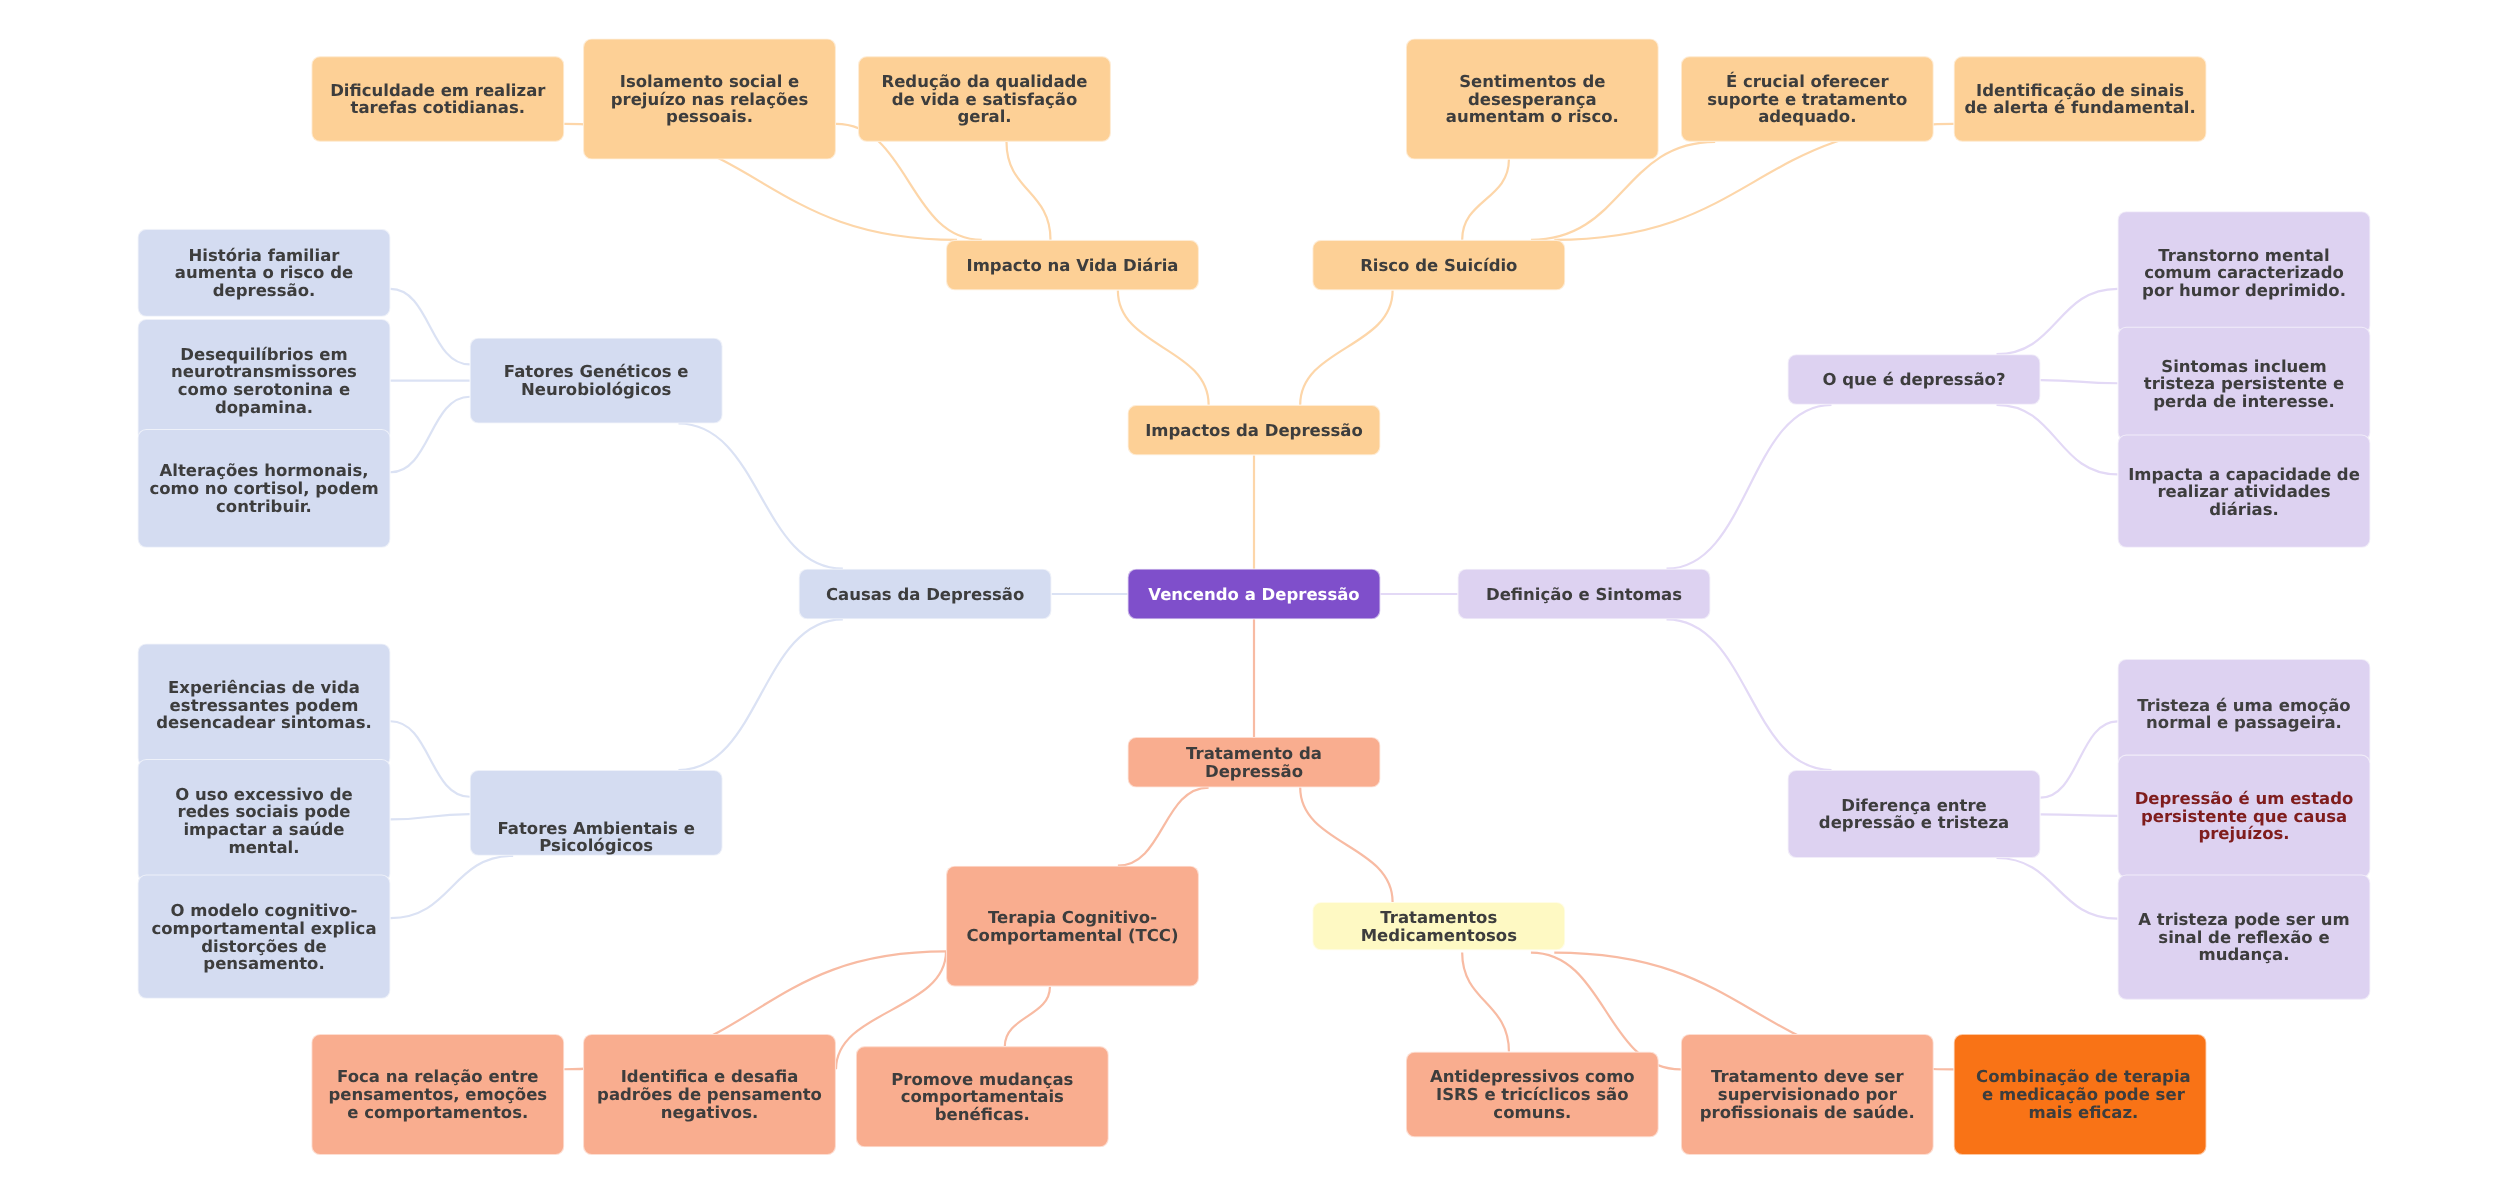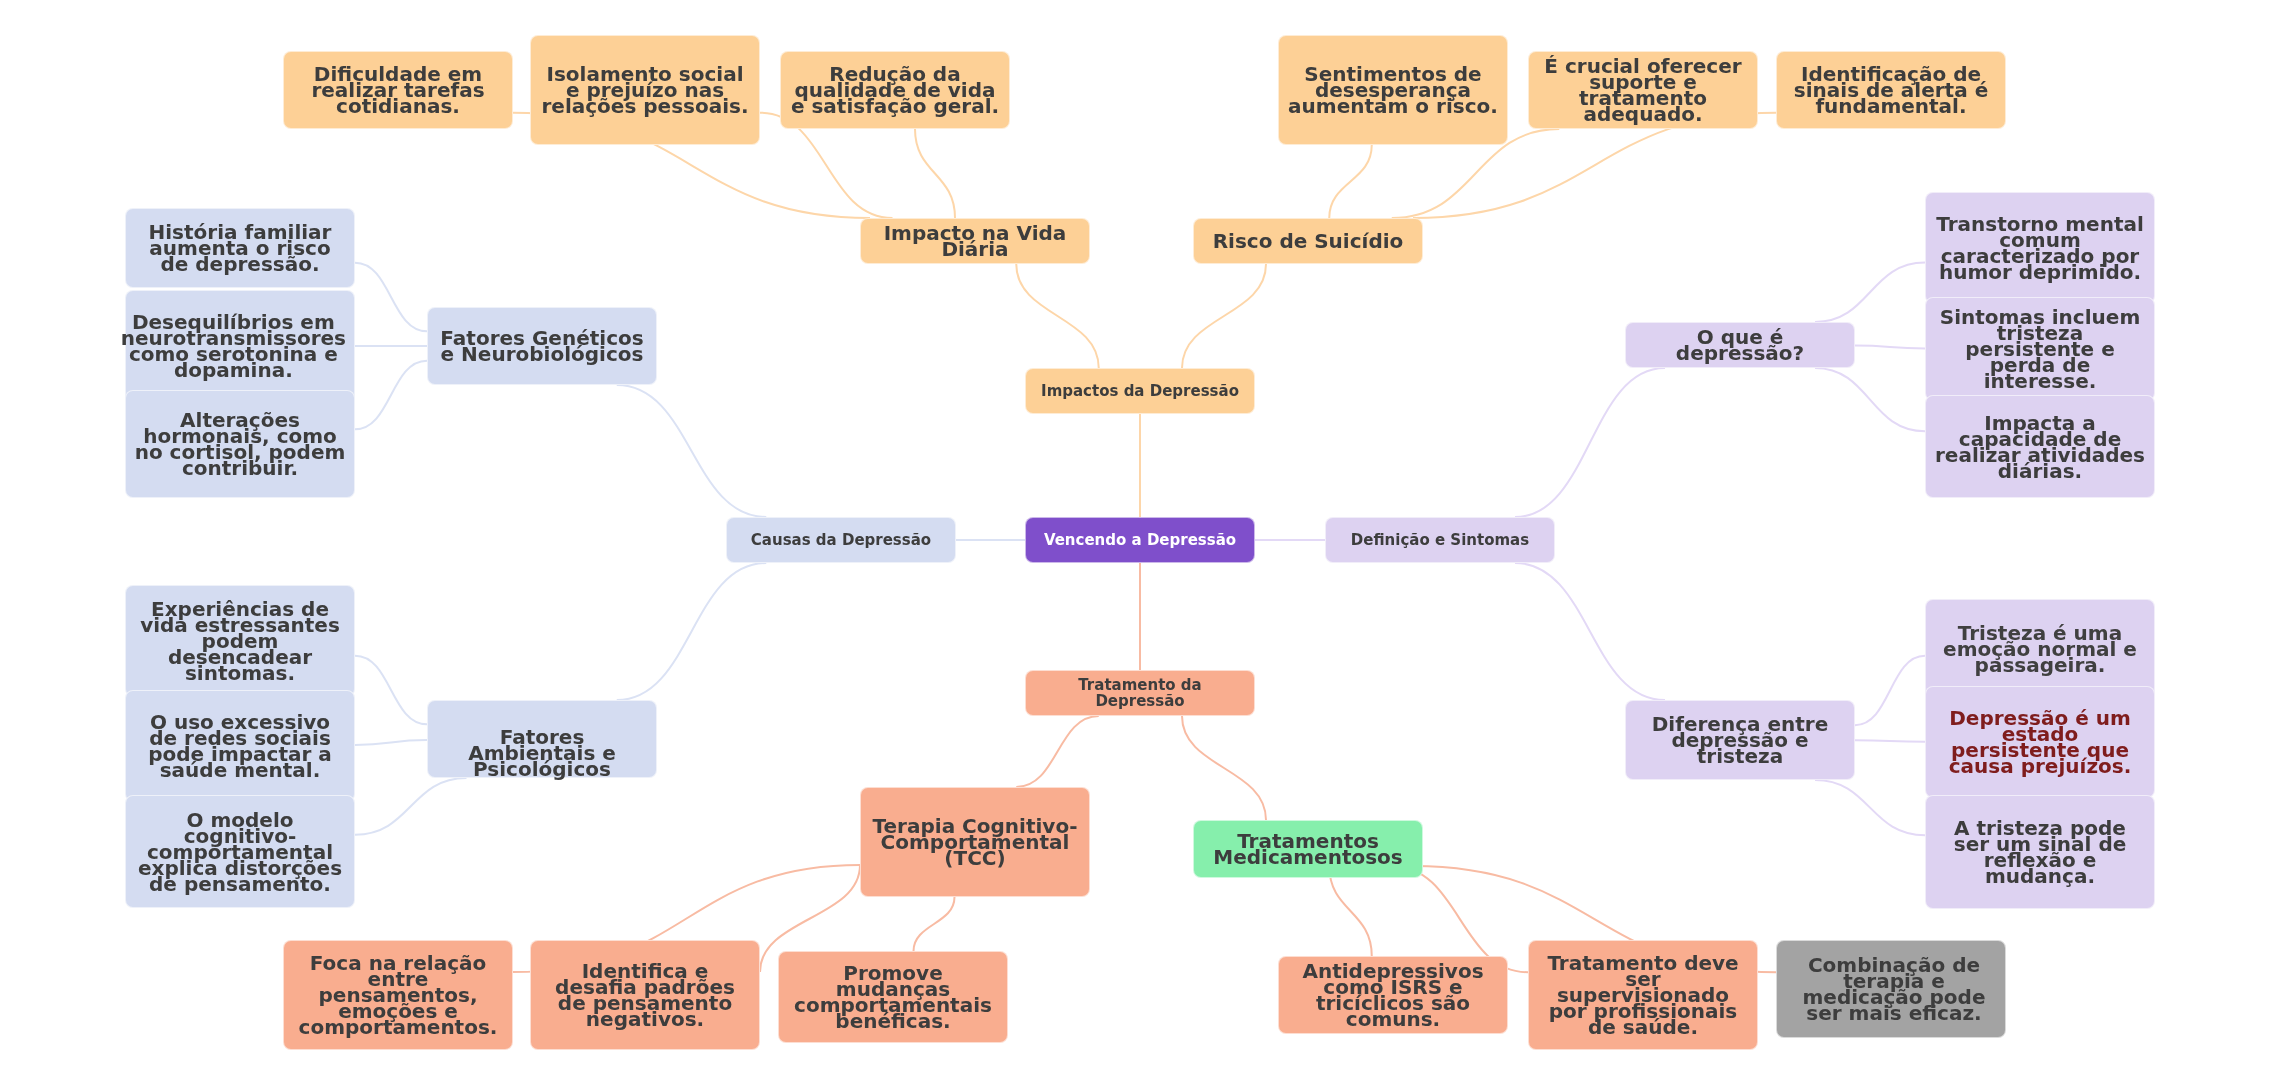--- a/index.html
+++ b/index.html
@@ -1,21 +1,21 @@
 <!DOCTYPE html>
 <html><head>
 <meta charset="utf-8">
 <style>
   html, body { margin:0; padding:0; background:#ffffff; }
   body { width:2280px; height:1080px; position:relative; overflow:hidden;
          font-family:"DejaVu Sans", sans-serif; }
   #edges { position:absolute; left:0; top:0; width:2280px; height:1080px; pointer-events:none; }
   .node { position:absolute; box-sizing:border-box; border-radius:8px;
           display:flex; align-items:center; justify-content:center; text-align:center;
-          font-weight:bold; font-size:20px; line-height:16px; color:#3d3d3d;
+          font-weight:bold; font-size:15px; line-height:16px; color:#3d3d3d;
           padding:0 8px; border:1px solid rgba(255,255,255,0.6); cursor:pointer; }
   .node span { display:block; }
   .node.root { color:#ffffff; font-size:15px; }
   .node.branch { font-size:15px; }
   .leaf { border-radius:8px; }
 </style>
 </head>
 <body>
 
 <svg id="edges">
@@ -87,21 +87,21 @@
   </div>
 <div class="node" id="n-oque" style="left: 1625px; top: 322px; width: 230px; height: 46px; background: rgb(221, 210, 241); color: rgb(61, 61, 61);">
     <span>O que é depressão?</span>
   </div>
 <div class="node" id="n-diferenca" style="left: 1625px; top: 700px; width: 230px; height: 80px; background: rgb(221, 210, 241); color: rgb(61, 61, 61);">
     <span>Diferença entre depressão e tristeza</span>
   </div>
 <div class="node" id="n-tcc" style="left: 860px; top: 787px; width: 230px; height: 110px; background: rgb(249, 173, 143); color: rgb(61, 61, 61);">
     <span>Terapia Cognitivo-Comportamental (TCC)</span>
   </div>
-<div class="node" id="n-medicamentosos" style="left: 1193px; top: 820px; width: 230px; height: 58px; background: #86efac; color: rgb(61, 61, 61);">
+<div class="node" id="n-medicamentosos" style="left: 1193px; top: 820px; width: 230px; height: 44px; background: #fef9c3; color: rgb(61, 61, 61);">
     <span>Tratamentos Medicamentosos</span>
   </div>
 
 <div class="node leaf" id="n-dificuldade" style="left: 283px; top: 51px; width: 230px; height: 78px; background: rgb(253, 208, 150); color: rgb(61, 61, 61);">
     <span>Dificuldade em realizar tarefas cotidianas.</span>
   </div>
 <div class="node leaf" id="n-isolamento" style="left: 530px; top: 35px; width: 230px; height: 110px; background: rgb(253, 208, 150); color: rgb(61, 61, 61);">
     <span>Isolamento social e prejuízo nas relações pessoais.</span>
   </div>
 <div class="node leaf" id="n-reducao" style="left: 780px; top: 51px; width: 230px; height: 78px; background: rgb(253, 208, 150); color: rgb(61, 61, 61);">
@@ -163,15 +163,15 @@
   </div>
 <div class="node leaf" id="n-promove" style="left: 778px; top: 951px; width: 230px; height: 92px; background: rgb(249, 173, 143); color: rgb(61, 61, 61);">
     <span>Promove mudanças comportamentais benéficas.</span>
   </div>
 <div class="node leaf" id="n-antidepressivos" style="left: 1278px; top: 956px; width: 230px; height: 78px; background: rgb(249, 173, 143); color: rgb(61, 61, 61);">
     <span>Antidepressivos como ISRS e tricíclicos são comuns.</span>
   </div>
 <div class="node leaf" id="n-supervisionado" style="left: 1528px; top: 940px; width: 230px; height: 110px; background: rgb(249, 173, 143); color: rgb(61, 61, 61);">
     <span>Tratamento deve ser supervisionado por profissionais de saúde.</span>
   </div>
-<div class="node leaf" id="n-combinacao" style="left: 1776px; top: 940px; width: 230px; height: 98px; background: #a3a3a3; color: rgb(61, 61, 61); padding-left: 14px;">
+<div class="node leaf" id="n-combinacao" style="left: 1776px; top: 940px; width: 230px; height: 110px; background: #f97316; color: rgb(61, 61, 61); padding-left: 14px;">
     <span>Combinação de terapia e medicação pode ser mais eficaz.</span>
   </div>
 
 </body></html>

